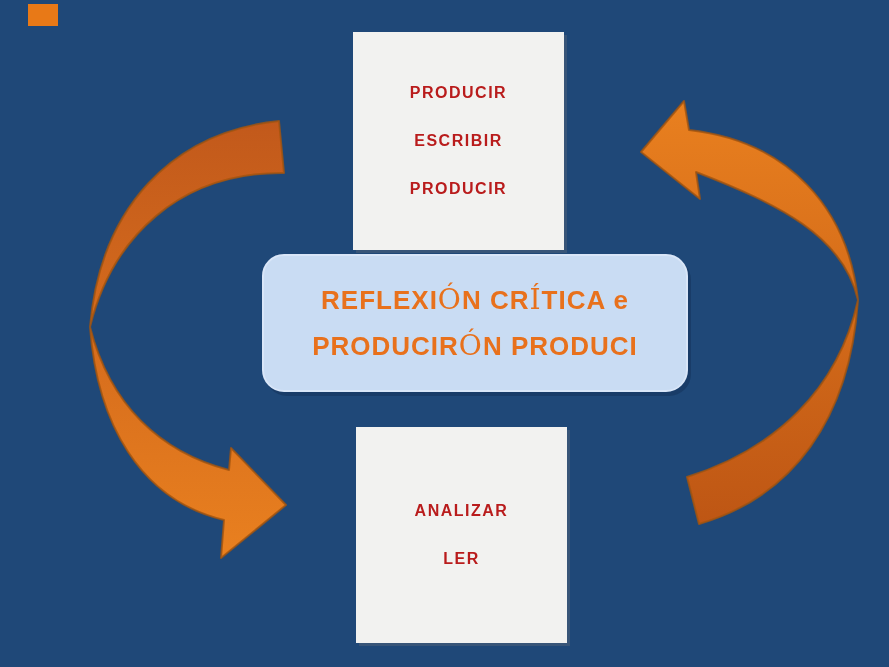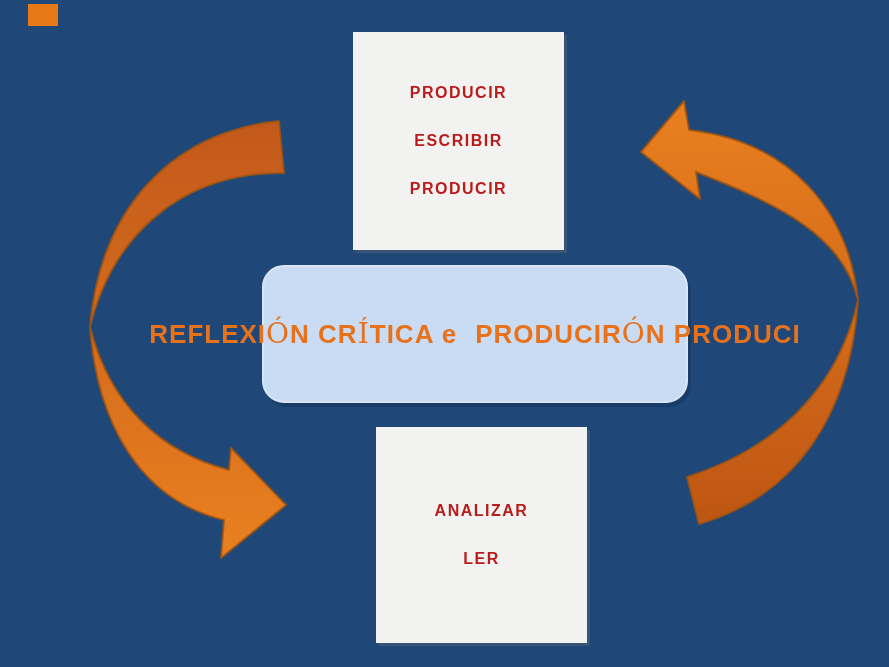--- a/index.html
+++ b/index.html
@@ -12,31 +12,31 @@
     position:absolute;left:28px;top:4px;width:30px;height:22px;
     background:#E87917;
   }
   .box{
     position:absolute;background:#F2F2F0;
     box-shadow:3px 3px 0 rgba(95,105,120,0.40);
     display:flex;flex-direction:column;justify-content:center;align-items:center;
     gap:32px;
   }
   .top-box{left:353px;top:32px;width:211px;height:218px;}
-  .bottom-box{left:376px;top:427px;width:211px;height:216px;}
+  .bottom-box{left:356px;top:427px;width:211px;height:216px;}
   .navy-line{
     color:#b91c1c;font-weight:bold;font-size:16px;letter-spacing:1.5px;
     line-height:1;white-space:nowrap;
   }
   .center-box{
-    position:absolute;left:262px;top:265px;width:426px;height:138px;
+    position:absolute;left:262px;top:254px;width:426px;height:138px;
     background:#C9DCF3;border:2px solid #D9E6F8;border-radius:22px;
     box-sizing:border-box;
     box-shadow:3px 4px 0 rgba(15,40,75,0.35);
-    display:flex;flex-direction:row;justify-content:center;align-items:center;
+    display:flex;flex-direction:column;justify-content:center;align-items:center;
     gap:18px;
   }
   .orange-line{
     color:#E8711C;font-weight:bold;font-size:26px;letter-spacing:1px;
     line-height:1;white-space:nowrap;
   }
   .alt-glyph{
     font-family:"DejaVu Serif",serif;font-weight:400;font-size:1.08em;
   }
 </style>

